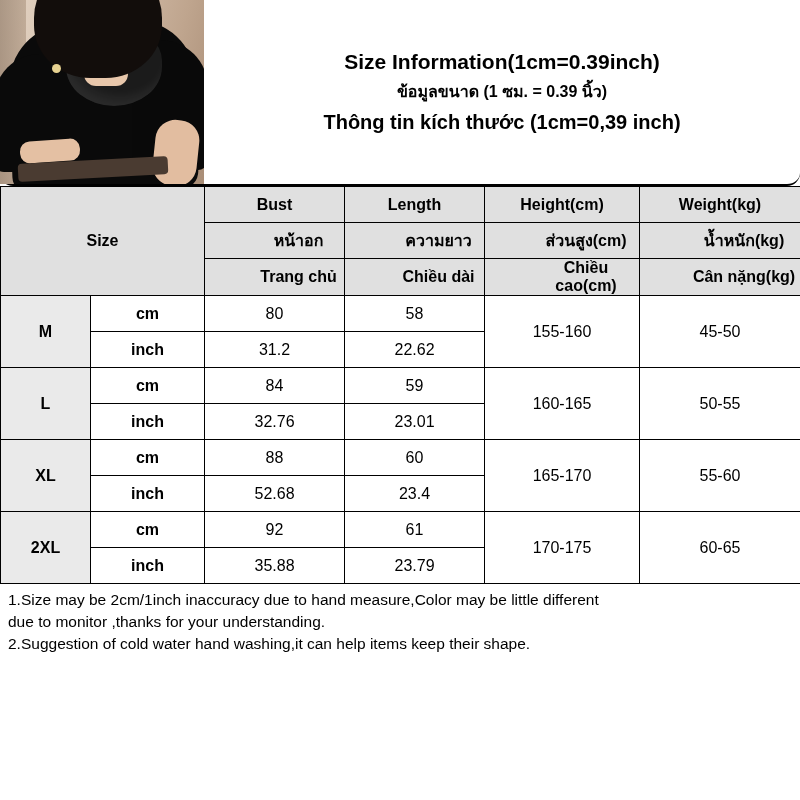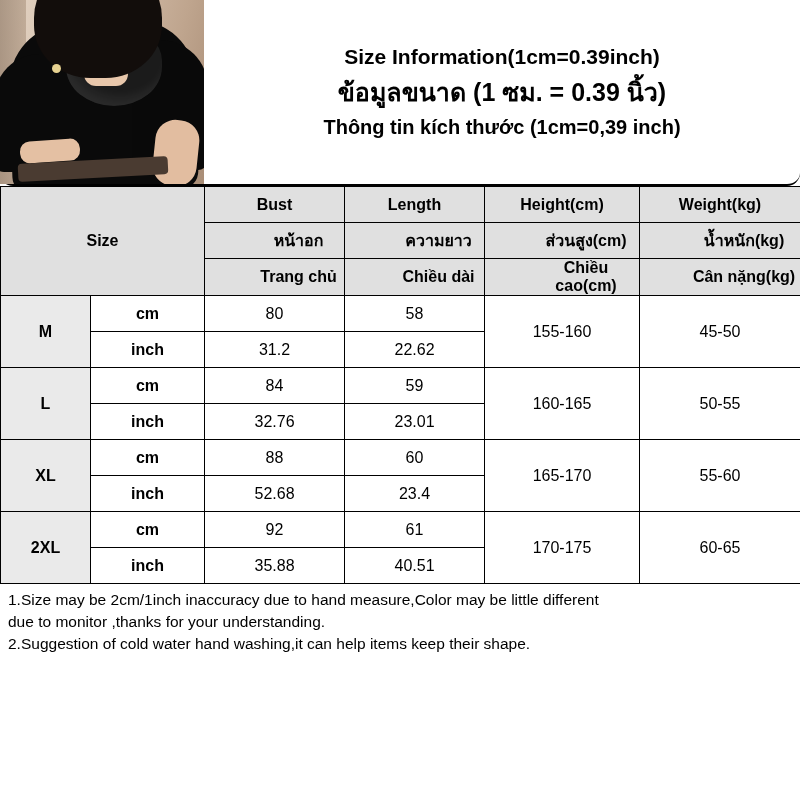--- a/index.html
+++ b/index.html
@@ -146,21 +146,21 @@
     padding: 0 10px;
     box-sizing: border-box;
   }
   .title-line {
     font-weight: bold;
     font-size: 21px;
     line-height: 1.15;
     text-align: center;
     white-space: nowrap;
   }
-  .title-line.thai { font-size: 25px; }
+  .title-line.thai { font-size: 16px; }
   .title-line.viet { font-size: 20px; }
 
   
   table.size-table {
     border-collapse: collapse;
     width: 800px;
     table-layout: fixed;
   }
   table.size-table td {
     border: 1.5px solid #000;
@@ -327,21 +327,21 @@
         <td class="row-label" rowspan="2">2XL</td>
         <td class="unit-cell">cm</td>
         <td class="val-cell">92</td>
         <td class="val-cell">61</td>
         <td class="span-cell" rowspan="2">170-175</td>
         <td class="span-cell" rowspan="2">60-65</td>
       </tr>
       <tr>
         <td class="unit-cell">inch</td>
         <td class="val-cell">35.88</td>
-        <td class="val-cell">40.51</td>
+        <td class="val-cell">23.79</td>
       </tr>
     </tbody>
   </table>
 
   <div class="attention">
     <div>1.Size may be 2cm/1inch inaccuracy due to hand measure,Color may be little different</div>
     <div>due to monitor ,thanks for your understanding.</div>
     <div>2.Suggestion of cold water hand washing,it can help items keep their shape.</div>
   </div>
 

